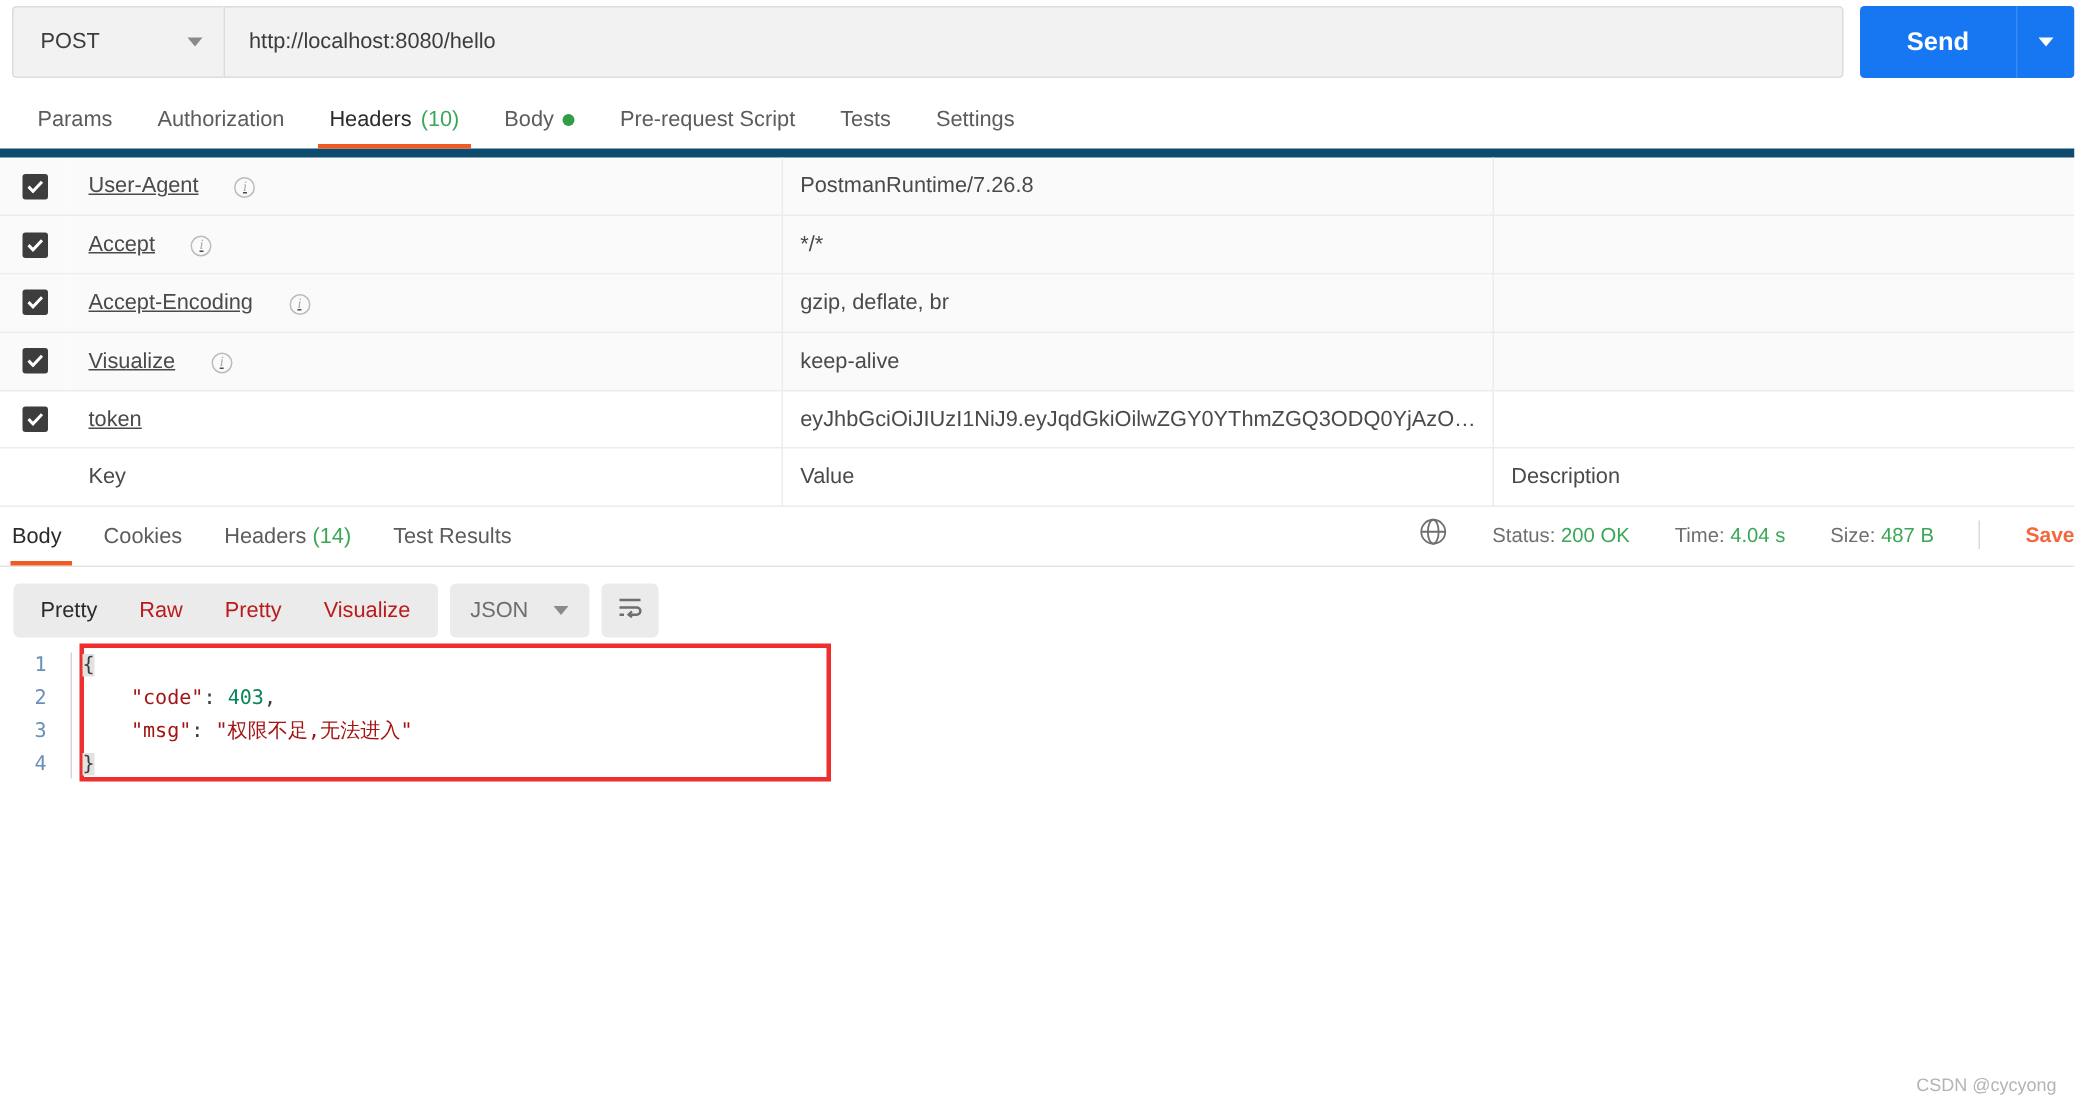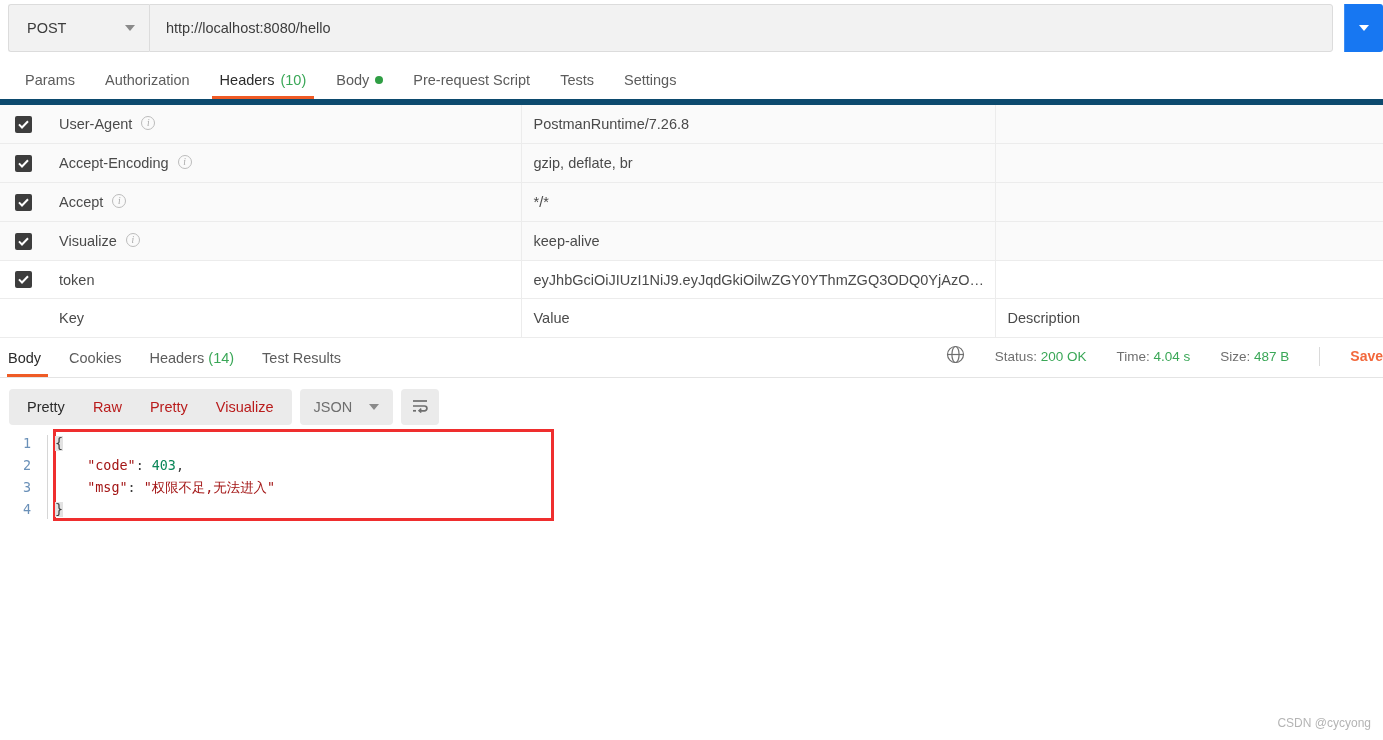--- a/index.html
+++ b/index.html
@@ -99,21 +99,21 @@
   .col-key { width: 474px; }
   .col-val { width: 474px; }
   .col-desc { border-right: none !important; }
   .chk {
     width: 17px; height: 17px; border-radius: 2px;
     background: #3d3d3d; display: inline-flex;
     align-items: center; justify-content: center;
     cursor: pointer; vertical-align: middle;
   }
   .chk svg { display: block; }
-  .kcell { display: flex; align-items: flex-start; gap: 9px; }
+  .kcell { display: flex; align-items: flex-end; gap: 24px; text-decoration: underline; }
   .infoic {
     width: 14px; height: 14px; border-radius: 50%;
     border: 1px solid #bcbcbc; color: #a8a8a8;
     font-size: 9.5px; line-height: 12px; text-align: center;
     font-family: "Liberation Serif", serif; font-style: italic;
     flex: none;
   }
   .ph { color: #a7a7a7; }
 
   
@@ -201,20 +201,21 @@
 
 <div class="urlbar">
   <div class="method-select">
     <span>POST</span>
     <span class="caret-dn"></span>
   </div>
   <div class="url-input">
     <span>http://localhost:8080/hello</span>
   </div>
   <div class="send-wrap">
+    <button class="send-btn">Send</button>
     <div class="send-caret">
       <i></i>
     </div>
   </div>
 </div>
 
 <div class="req-tabs">
   <div class="req-tab">
     <span>Params</span>
   </div>
@@ -262,42 +263,42 @@
   <tr class="filled">
     <td class="col-chk">
       <span class="chk">
         <svg width="11" height="9" viewBox="0 0 11 9">
               <path d="M1 4.4L4 7.5 10 1.2" stroke="#fff" stroke-width="2" fill="none"></path>
             </svg>
       </span>
     </td>
     <td class="col-key">
       <span class="kcell">
-        <span>Accept-Encoding</span>
+        <span>Accept</span>
         <span class="infoic">i</span>
       </span>
     </td>
-    <td class="col-val">gzip, deflate, br</td>
+    <td class="col-val">*/*</td>
     <td class="col-desc"></td>
   </tr>
   <tr class="filled">
     <td class="col-chk">
       <span class="chk">
         <svg width="11" height="9" viewBox="0 0 11 9">
               <path d="M1 4.4L4 7.5 10 1.2" stroke="#fff" stroke-width="2" fill="none"></path>
             </svg>
       </span>
     </td>
     <td class="col-key">
       <span class="kcell">
-        <span>Accept</span>
+        <span>Accept-Encoding</span>
         <span class="infoic">i</span>
       </span>
     </td>
-    <td class="col-val">*/*</td>
+    <td class="col-val">gzip, deflate, br</td>
     <td class="col-desc"></td>
   </tr>
   <tr class="filled">
     <td class="col-chk">
       <span class="chk">
         <svg width="11" height="9" viewBox="0 0 11 9">
               <path d="M1 4.4L4 7.5 10 1.2" stroke="#fff" stroke-width="2" fill="none"></path>
             </svg>
       </span>
     </td>

